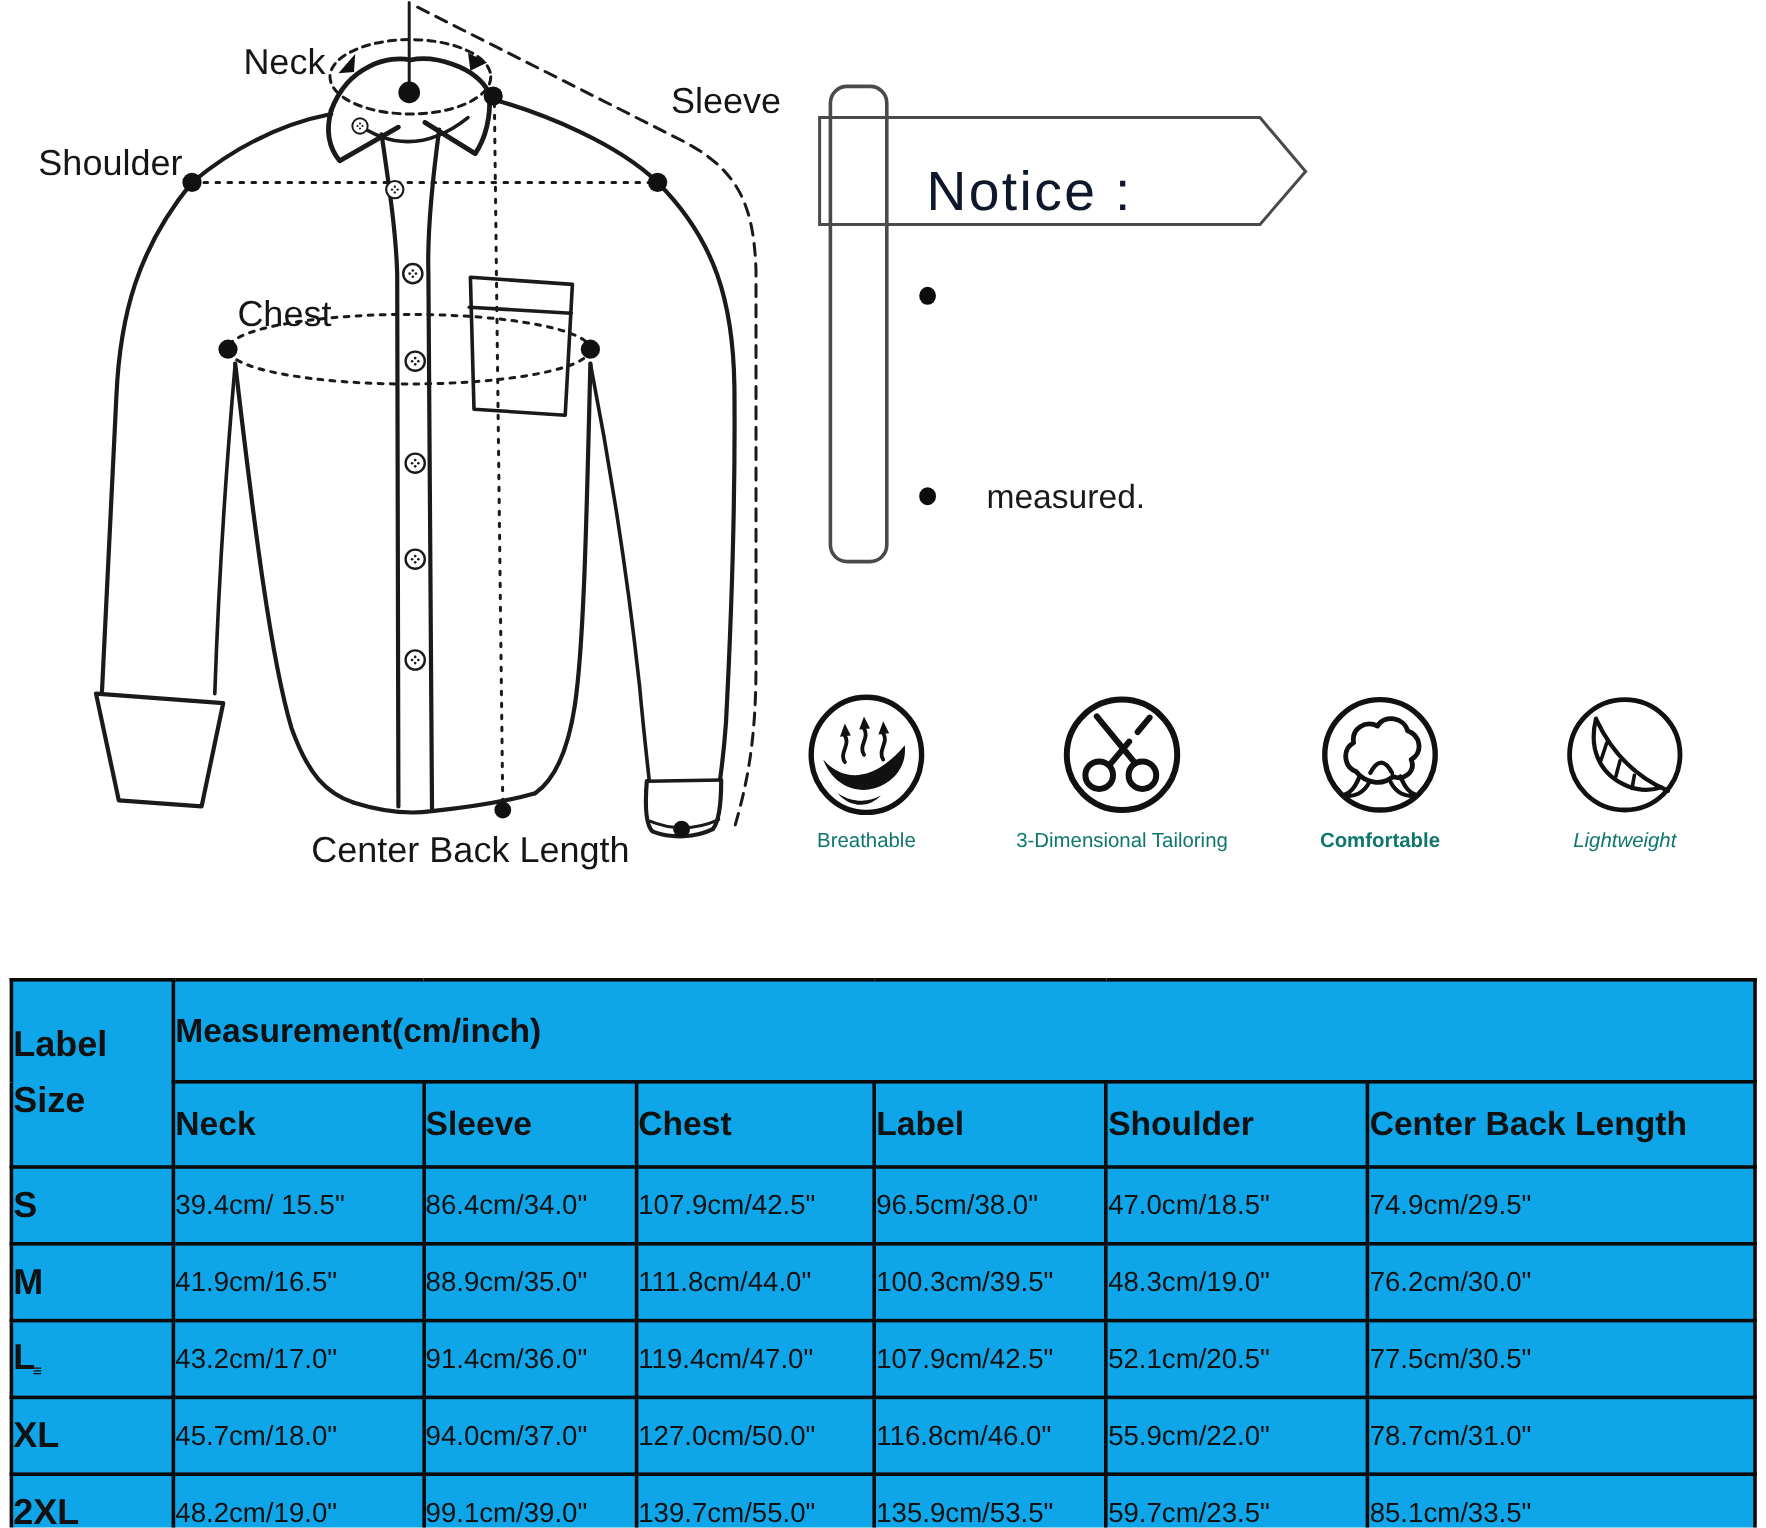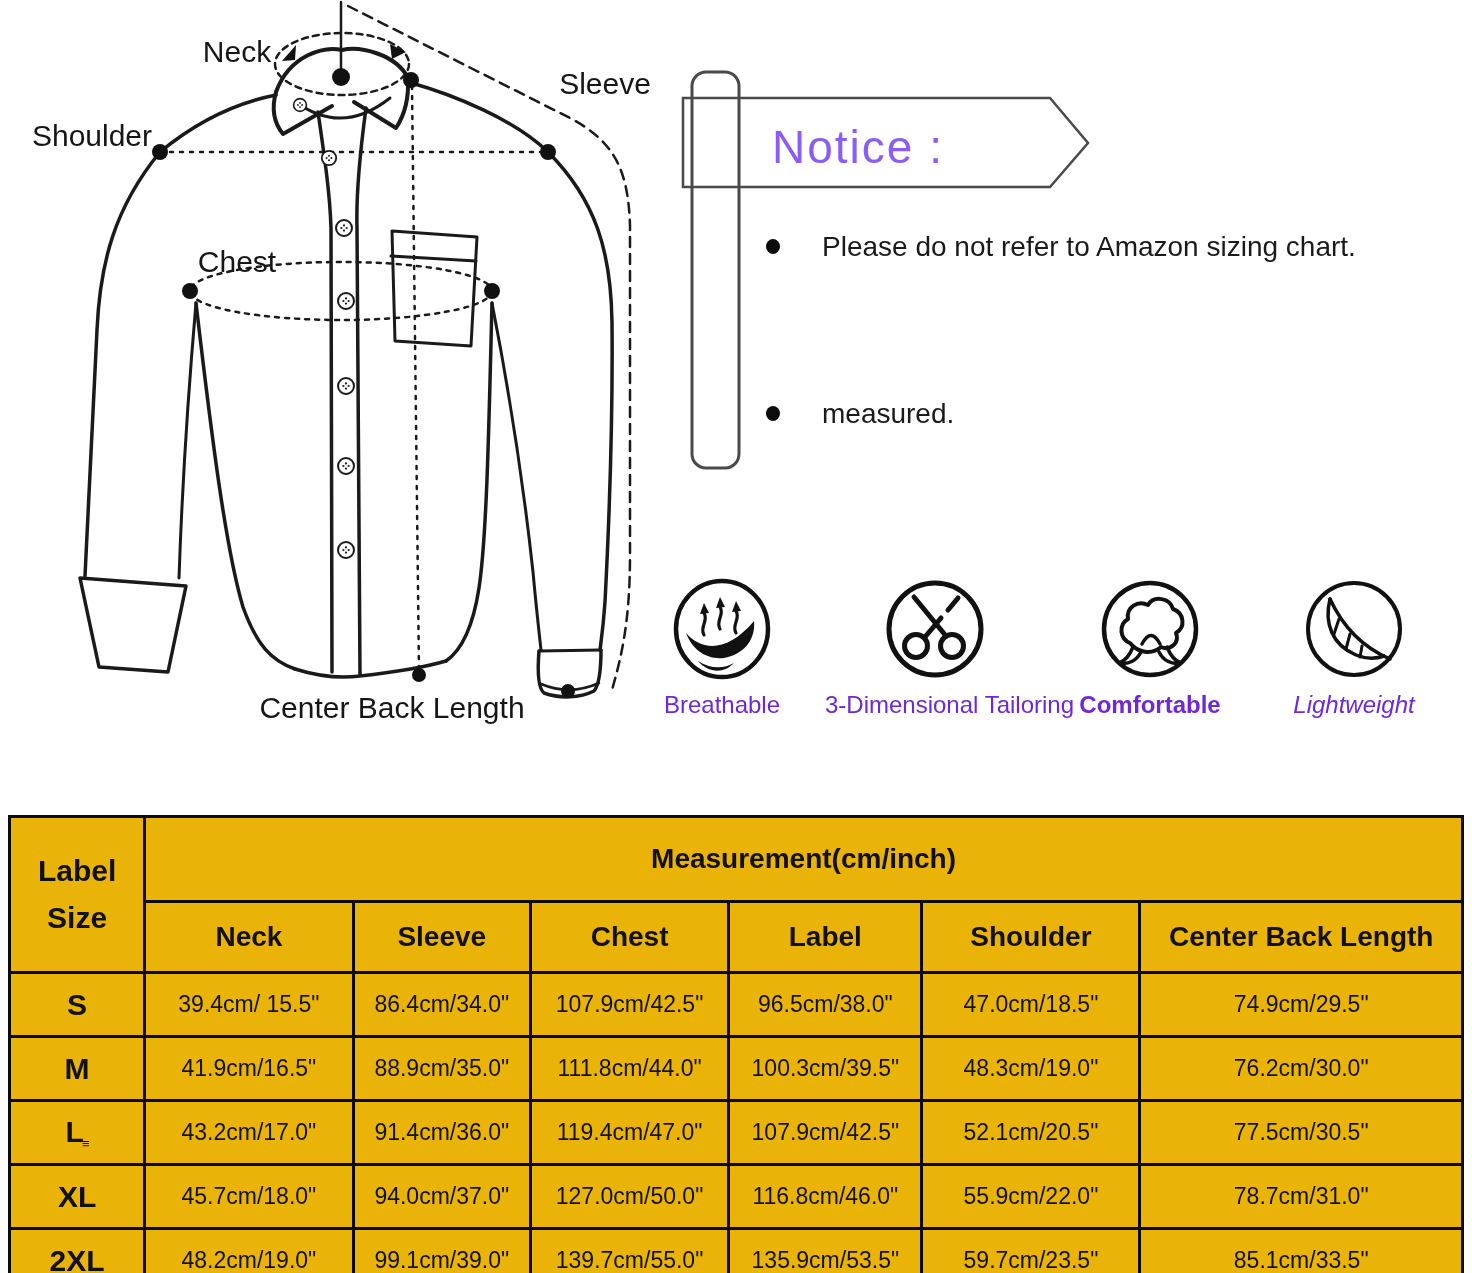--- a/index.html
+++ b/index.html
@@ -5,37 +5,37 @@
   html,body{margin:0;padding:0;}
   body{
     width:1472px;height:1273px;position:relative;background:#ffffff;
     font-family:"Liberation Sans", sans-serif;color:#111;overflow:hidden;
   }
   svg{display:block;}
   .abs{position:absolute;}
 
   
   #notice-title{
-    position:absolute;left:772px;top:120px;font-size:46px;letter-spacing:2px;color:#8b5cf6;
+    position:absolute;left:772px;top:132px;font-size:46px;letter-spacing:2px;color:#0f172a;
   }
   .bullet-block{position:absolute;left:766px;display:flex;align-items:flex-start;}
   .bullet-dot{width:14px;height:15px;border-radius:50%;background:#0c0c0c;margin-top:13px;flex:0 0 auto;}
   .bullet-lines{margin-left:42px;font-size:28px;line-height:41px;color:#1a1a1a;white-space:nowrap;}
 
   
   .feature{position:absolute;top:577px;width:220px;text-align:center;}
   .feature .icon-wrap{width:100px;height:104px;margin:0 auto;}
-  .feature .f-label{margin-top:10px;font-size:24px;color:#6d28d9;white-space:nowrap;}
+  .feature .f-label{margin-top:10px;font-size:17px;color:#0f766e;white-space:nowrap;}
 
   
   #size-table{
     position:absolute;left:8px;top:815px;width:1456px;border-collapse:collapse;table-layout:fixed;
   }
   #size-table th,#size-table td{
-    border:3px solid #0a0a0a;text-align:center;vertical-align:middle;padding:0;background:#eab308;
+    border:3px solid #0a0a0a;text-align:left;vertical-align:middle;padding:0;background:#0ea5e9;
   }
   .corner-cell{font-size:30px;font-weight:bold;line-height:1.55;}
   .group-header{font-size:28px;font-weight:bold;height:82px;}
   .col-header{font-size:28px;font-weight:bold;height:68px;}
   .size-label{font-size:30px;font-weight:bold;height:61px;}
   .value-cell{font-size:23px;height:61px;}
   .stray{font-size:13px;vertical-align:-6px;letter-spacing:-1px;margin-left:-2px;font-weight:bold;}
 </style>
 </head>
 <body>
@@ -126,21 +126,20 @@
   <svg width="460" height="440" viewBox="0 0 460 440">
     <rect x="32" y="22" width="47" height="396" rx="14" fill="none" stroke="#4a4a4a" stroke-width="3"></rect>
     <polygon points="23,48 390,48 428,93 390,137 23,137" fill="none" stroke="#4a4a4a" stroke-width="2.5"></polygon>
   </svg>
 </div>
 <div id="notice-title">Notice :</div>
 
 <div class="bullet-block" style="top:226px;">
   <span class="bullet-dot"></span>
   <div class="bullet-lines">
-    <div>Please do not refer to Amazon sizing chart.</div>
   </div>
 </div>
 
 <div class="bullet-block" style="top:393px;">
   <span class="bullet-dot"></span>
   <div class="bullet-lines">
     <div>measured.</div>
   </div>
 </div>
 

